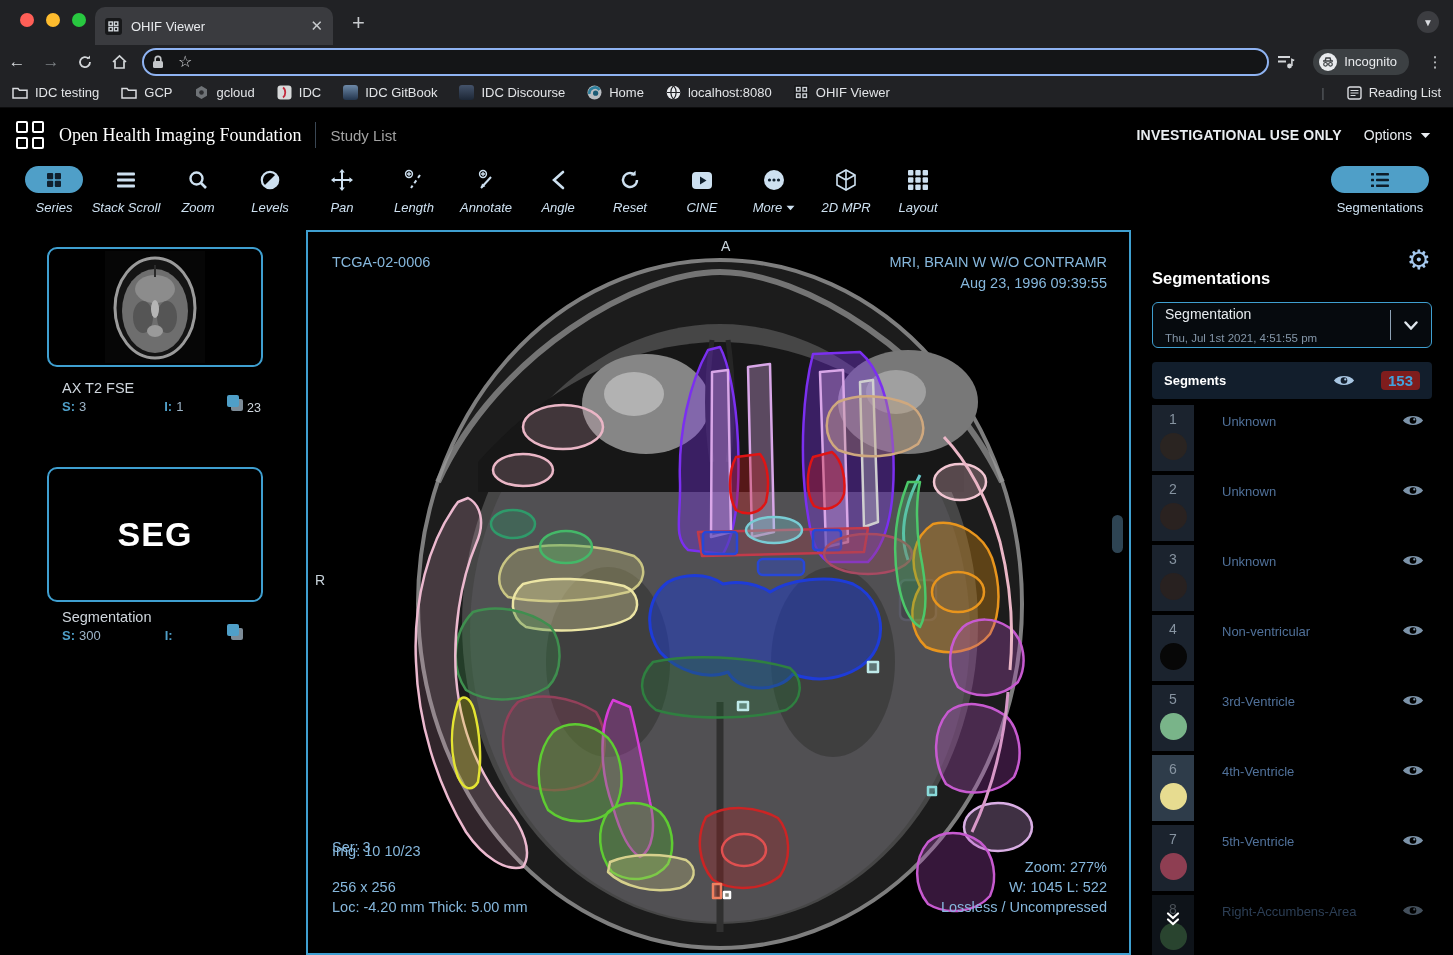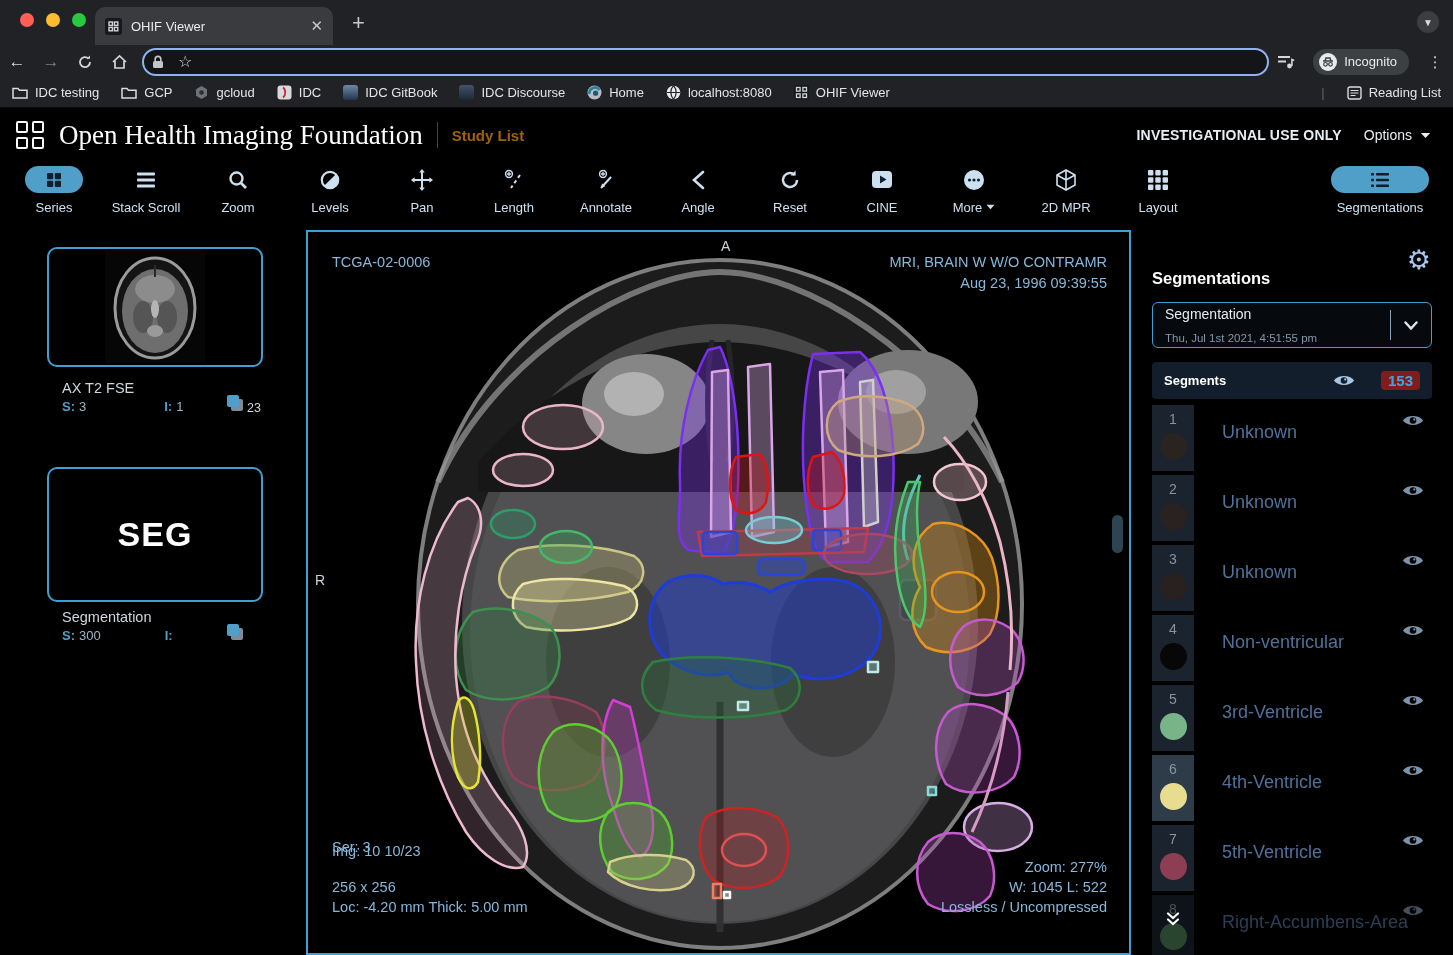--- a/index.html
+++ b/index.html
@@ -31,30 +31,30 @@
   .bm{display:flex;align-items:center;gap:7px;}
   .bm svg{flex:none;}
   .bm .sq{width:15px;height:15px;border-radius:3px;flex:none;}
   .bm-spacer{flex:1;}
   .bm-sep{color:#5f6368;}
 
   
   .ohif-header{position:absolute;left:0;top:108px;width:100%;height:54px;background:#000;display:flex;align-items:center;}
   .logo-grid{margin-left:16px;display:grid;grid-template-columns:12px 12px;grid-template-rows:12px 12px;gap:4px;}
   .logo-grid i{border:2.5px solid #fff;border-radius:2px;display:block;}
-  .app-title{color:#fff;font-family:"Liberation Serif",serif;font-size:27px;margin-left:15px;}
+  .app-title{color:#fff;font-family:"Liberation Serif",serif;font-size:18px;margin-left:15px;}
   .hdr-div{width:1px;height:26px;background:#3a4754;margin:0 14px;}
-  .studylist{color:#a16207;font-size:15px;font-weight:bold;}
+  .studylist{color:#a3a3a3;font-size:15px;}
   .hdr-right{margin-left:auto;display:flex;align-items:center;gap:22px;margin-right:22px;}
   .invest{color:#e9edf1;font-size:14px;font-weight:bold;letter-spacing:.2px;}
   .options{color:#e9edf1;font-size:14px;display:flex;align-items:center;gap:8px;}
 
   
   .ohif-toolbar{position:absolute;left:0;top:162px;width:100%;height:63px;background:#000;display:flex;align-items:flex-start;}
-  .tools{display:flex;align-items:center;gap:20px;margin-left:18px;}
+  .tools{display:flex;align-items:flex-end;gap:0;margin-left:18px;font-style:italic;}
   .ibtn{width:72px;display:flex;flex-direction:column;align-items:center;gap:7px;color:#cde0f0;padding-top:4px;}
   .ibtn .ic{height:26px;display:flex;align-items:center;justify-content:center;color:#cde0f0;}
   .ibtn .lb{font-size:13px;color:#cde0f0;white-space:nowrap;display:flex;align-items:center;gap:4px;}
   .ibtn.active .ic{background:#4f9fc8;border-radius:14px;width:58px;height:27px;color:#10202e;}
   .segbtn{position:absolute;right:18px;top:4px;width:110px;display:flex;flex-direction:column;align-items:center;gap:7px;}
   .segbtn .ic{background:#4f9fc8;border-radius:14px;width:98px;height:27px;display:flex;align-items:center;justify-content:center;color:#0e1c28;}
   .segbtn .lb{font-size:13px;color:#cde0f0;}
 
   
   .sidebar{position:absolute;left:0;top:225px;width:359px;height:730px;background:#000;}
@@ -92,21 +92,21 @@
   .sp-segshdr{position:absolute;left:21px;top:137px;width:280px;height:37px;background:#121e2c;border-radius:4px;display:flex;align-items:center;padding:0 12px;gap:12px;}
   .sp-segshdr .t{color:#fff;font-size:13px;font-weight:bold;flex:1;}
   .sp-segshdr .eye{color:#a8c6e2;margin-right:14px;}
   .sp-count{background:#7f1d1d;color:#42a3dd;font-weight:bold;font-size:15px;border-radius:4px;padding:1px 7px;}
   .seglist{position:absolute;left:21px;top:180px;width:280px;}
   .segrow{position:relative;height:66px;margin-bottom:4px;}
   .segcell{position:absolute;left:0;top:0;width:42px;height:66px;background:#1b232e;display:flex;flex-direction:column;align-items:center;}
   .segrow.sel .segcell{background:#2e3c4a;}
   .segnum{color:#8794a1;font-size:14px;margin-top:6px;}
   .swatch{width:27px;height:27px;border-radius:50%;margin-top:6px;}
-  .seglabel{position:absolute;left:70px;top:17px;color:#50719a;font-size:18px;}
+  .seglabel{position:absolute;left:70px;top:9px;color:#50719a;font-size:13px;}
   .segrow .eye{position:absolute;right:8px;top:8px;color:#7c93a9;}
   .segrow.partial{opacity:.55;}
   .scrollmore{position:absolute;left:29px;top:682px;width:26px;height:24px;color:#fff;z-index:9;display:grid;place-items:center;}
 
   svg{display:block;}
 </style>
 </head>
 <body>
 
 <div class="window">

